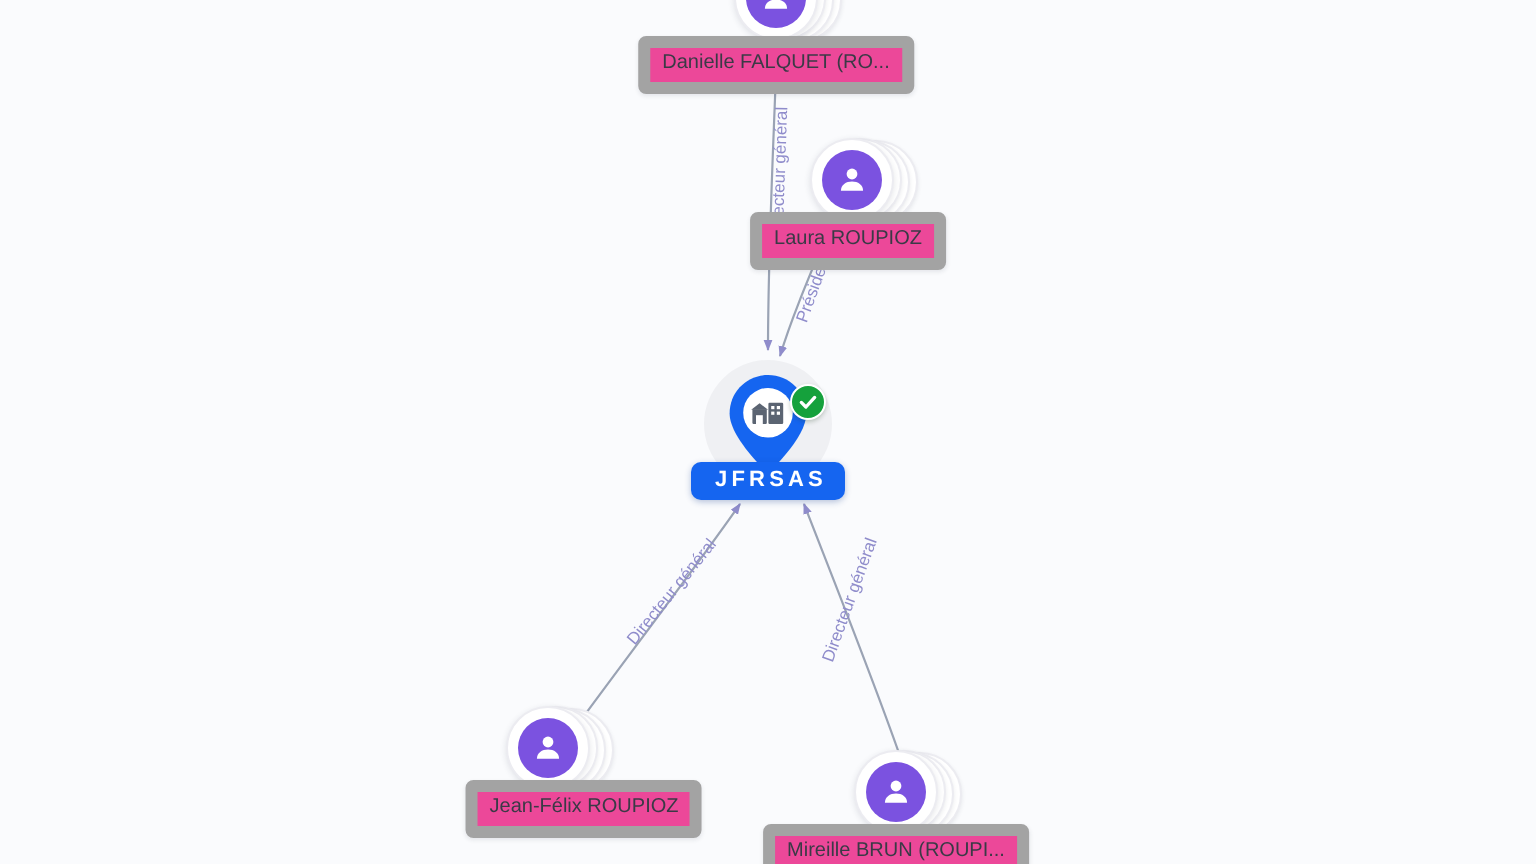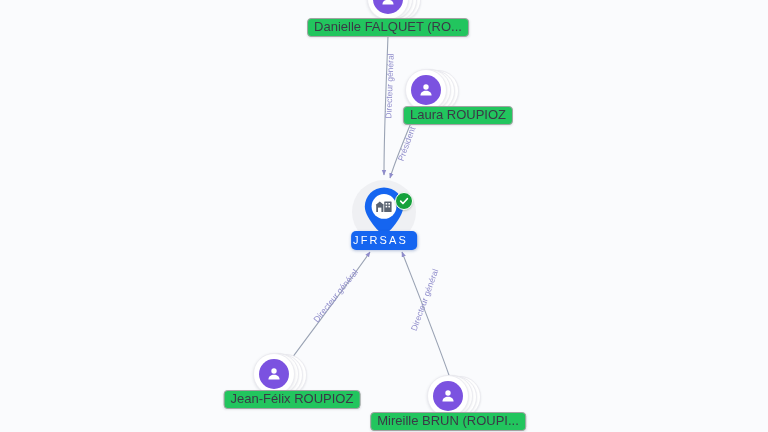--- a/index.html
+++ b/index.html
@@ -65,25 +65,25 @@
     align-items: center;
     justify-content: center;
   }
   .avatar svg { display: block; }
 
   
   .label {
     position: absolute;
     transform: translateX(-50%);
     white-space: nowrap;
-    background: #22c55e;
-    border: 1px solid #a3a3a3;
+    background: #ec4899;
+    border: 6px solid #a3a3a3;
     border-radius: 4px;
     padding: 2px 6px 3px 6px;
-    font-size: 13px;
+    font-size: 10px;
     line-height: 12px;
     color: #3a3a46;
     box-shadow: 0 1px 2px rgba(40,45,70,0.10);
   }
 
   
   .halo {
     position: absolute;
     left: -32px;
     top: -32px;
@@ -114,23 +114,23 @@
     justify-content: center;
     box-shadow: 0 1px 2px rgba(30,60,30,0.25);
   }
   .company-chip {
     position: absolute;
     transform: translateX(-50%);
     white-space: nowrap;
     background: #1565f0;
     color: #ffffff;
     border-radius: 5px;
-    padding: 3px 9px 4px 2px;
+    padding: 3px 9px 4px 12px;
     font-size: 11px;
-    font-weight: normal;
+    font-weight: bold;
     letter-spacing: 2.1px;
     line-height: 12px;
     box-shadow: 0 1px 3px rgba(20,60,140,0.30);
   }
 
   
   .edge-label {
     position: absolute;
     white-space: nowrap;
     font-size: 8.5px;
@@ -192,21 +192,21 @@
       <div class="card c1"></div>
       <div class="card c0">
         <div class="avatar">
           <svg width="18" height="18" viewBox="0 0 24 24" fill="#ffffff">
             <circle cx="12" cy="8" r="3.6"></circle>
             <path d="M4.6 19.2c0-4 3.4-6.2 7.4-6.2s7.4 2.2 7.4 6.2z"></path>
           </svg>
         </div>
       </div>
     </div>
-    <div class="label" style="left:-2px; top:16px;margin-left:34px;">Laura ROUPIOZ</div>
+    <div class="label" style="left:-2px; top:16px;">Laura ROUPIOZ</div>
   </div>
 
   <div class="node" style="left:274px; top:374px;">
     <div class="person-stack">
       <div class="card c3"></div>
       <div class="card c2"></div>
       <div class="card c1"></div>
       <div class="card c0">
         <div class="avatar">
           <svg width="18" height="18" viewBox="0 0 24 24" fill="#ffffff">

